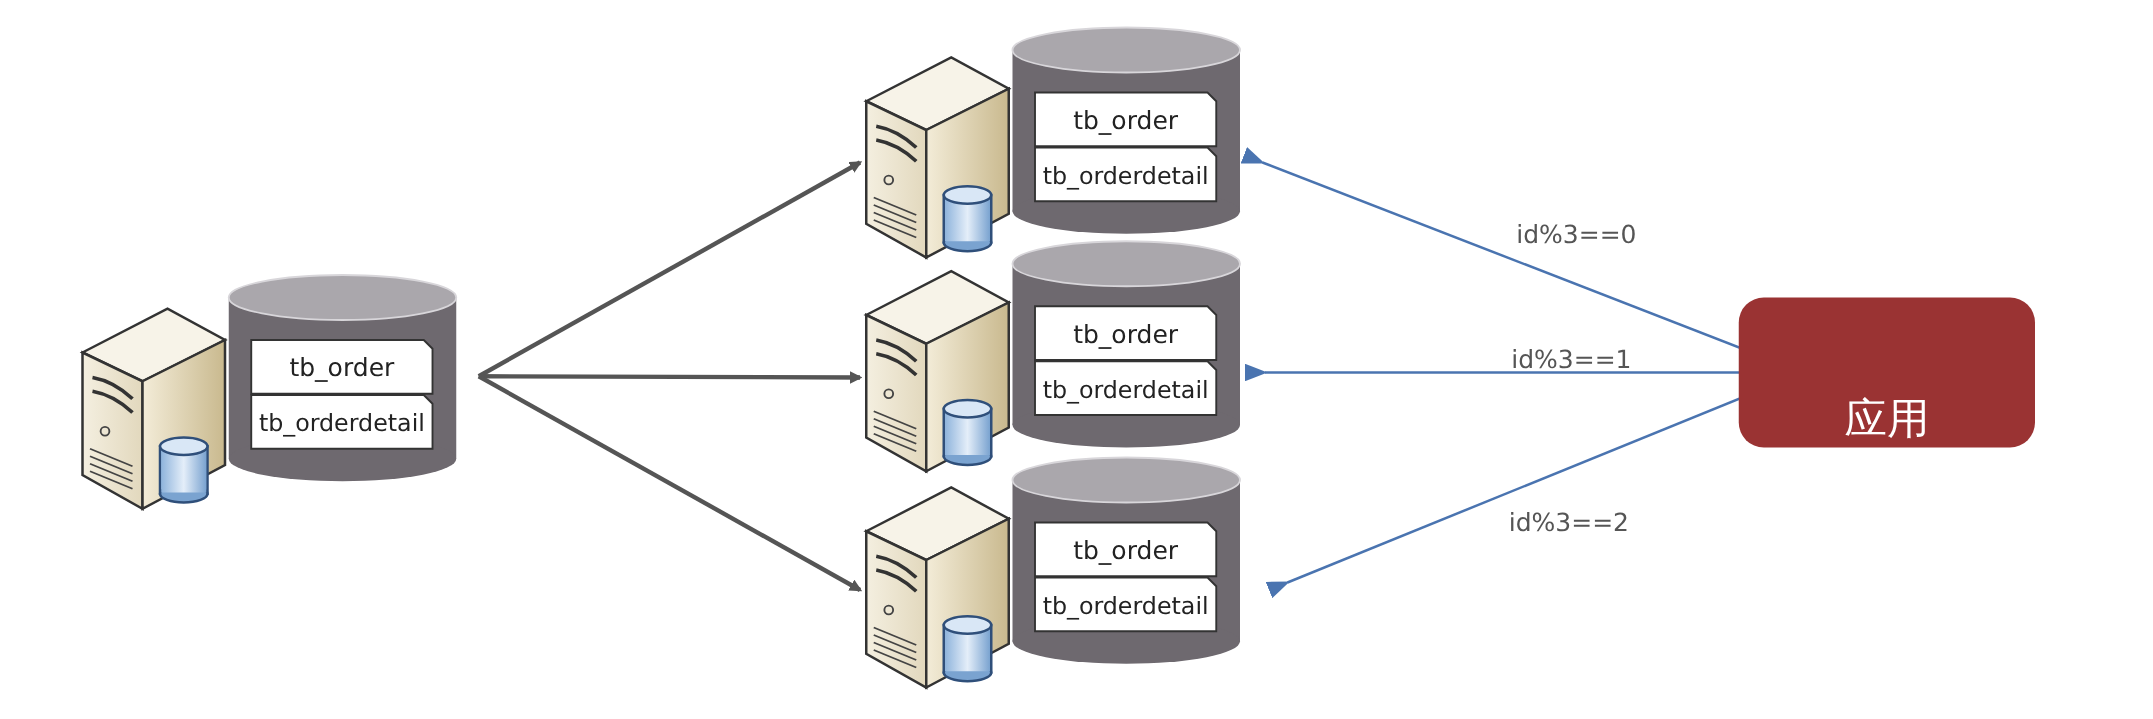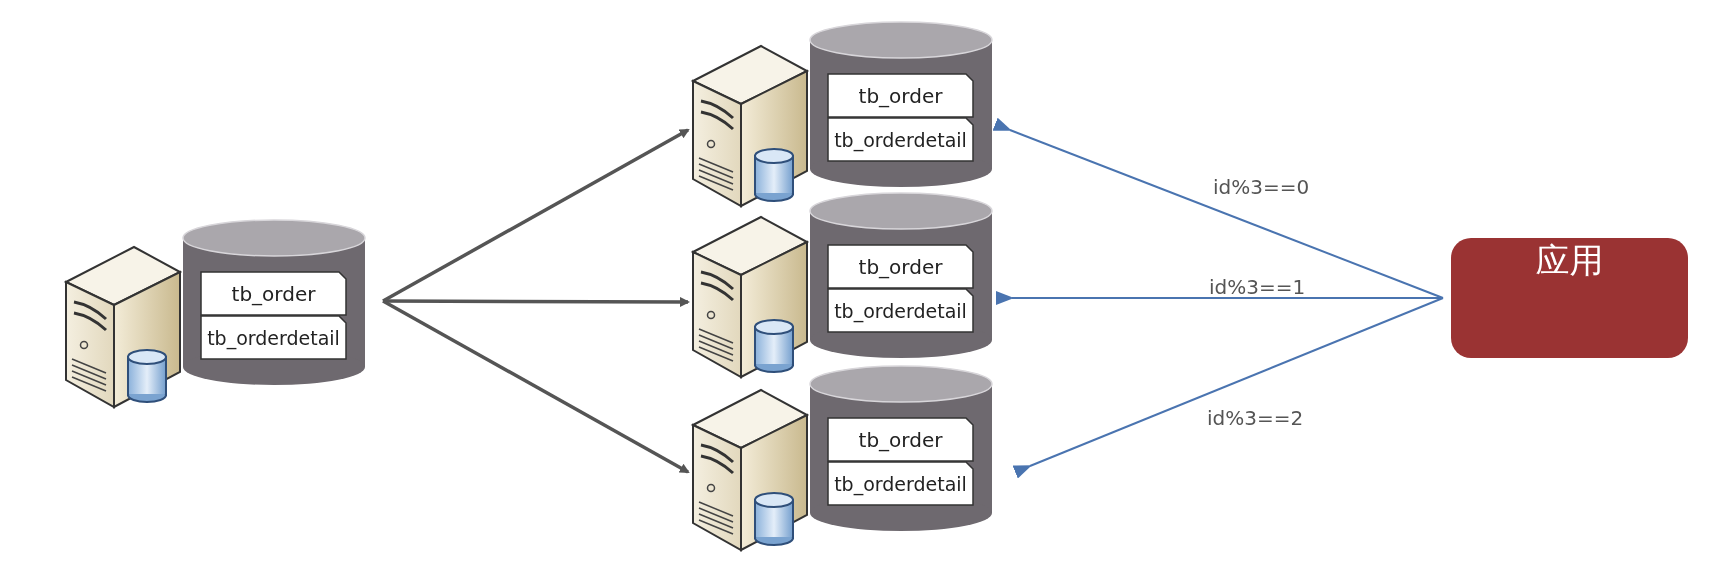--- a/index.html
+++ b/index.html
@@ -1,22 +1,22 @@
 <!DOCTYPE html>
 <html><head>
 <meta charset="utf-8">
 <style>
   html, body { margin: 0; padding: 0; background: #ffffff; }
   body { width: 1722px; height: 575px; position: relative; overflow: hidden;
          font-family: "DejaVu Sans", "Liberation Sans", sans-serif; }
   #stage { position: absolute; left: 0; top: 0; }
   .lbl { font-family: "DejaVu Sans", "Liberation Sans", sans-serif; fill: #222; }
   .cond { font-family: "DejaVu Sans", "Liberation Sans", sans-serif; fill: #555; font-size: 20px; }
-  .app-box { position: absolute; left: 1451px; top: 238px; width: 237px; height: 120px;
-             background: #9a3333; border-radius: 20px; display: flex; align-items: flex-start;
+  .app-box { position: absolute; left: 1391px; top: 238px; width: 237px; height: 120px;
+             background: #9a3333; border-radius: 20px; display: flex; align-items: flex-end;
              justify-content: center; color: #ffffff; font-size: 34px; cursor: pointer; }
 </style>
 </head>
 <body>
 
 <svg id="stage" width="1722" height="575" viewBox="0 0 1722 575" xmlns="http://www.w3.org/2000/svg">
   <defs>
     <marker id="gray-head" markerWidth="10" markerHeight="10" refX="8" refY="5" orient="auto" markerUnits="userSpaceOnUse">
       <path d="M0,0 L10,5 L0,10 Z" fill="#555555"></path>
     </marker>

